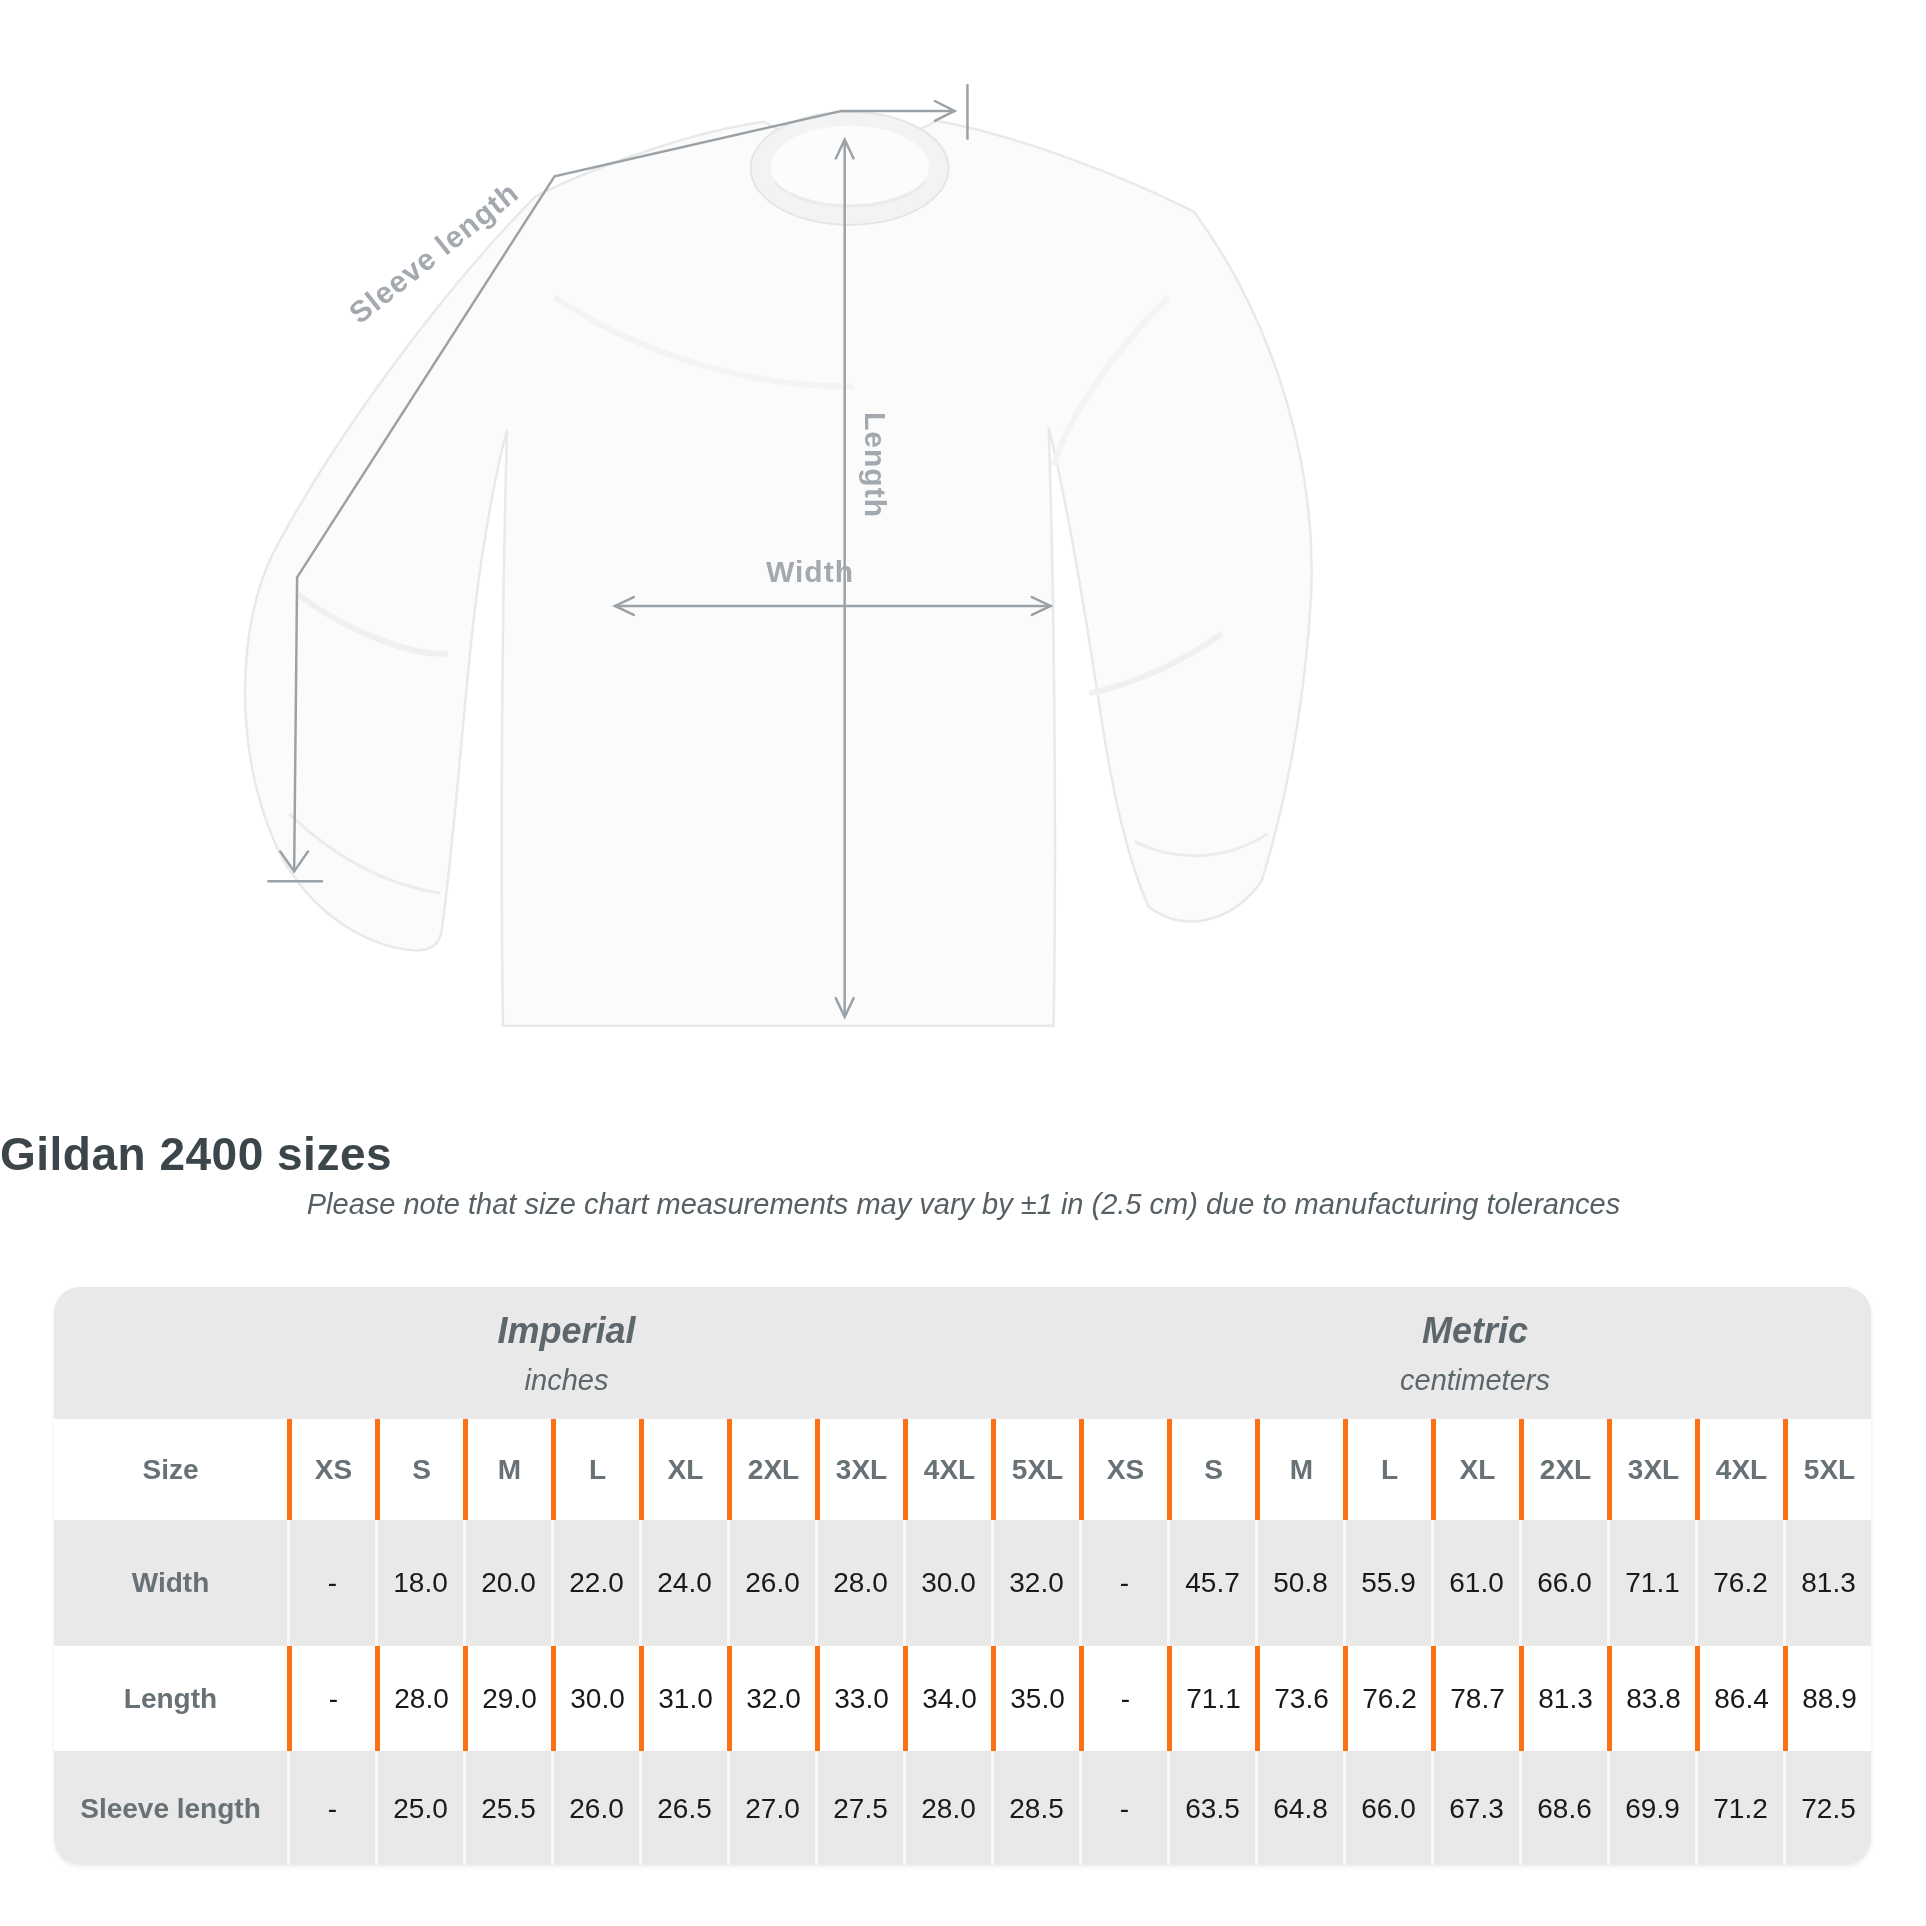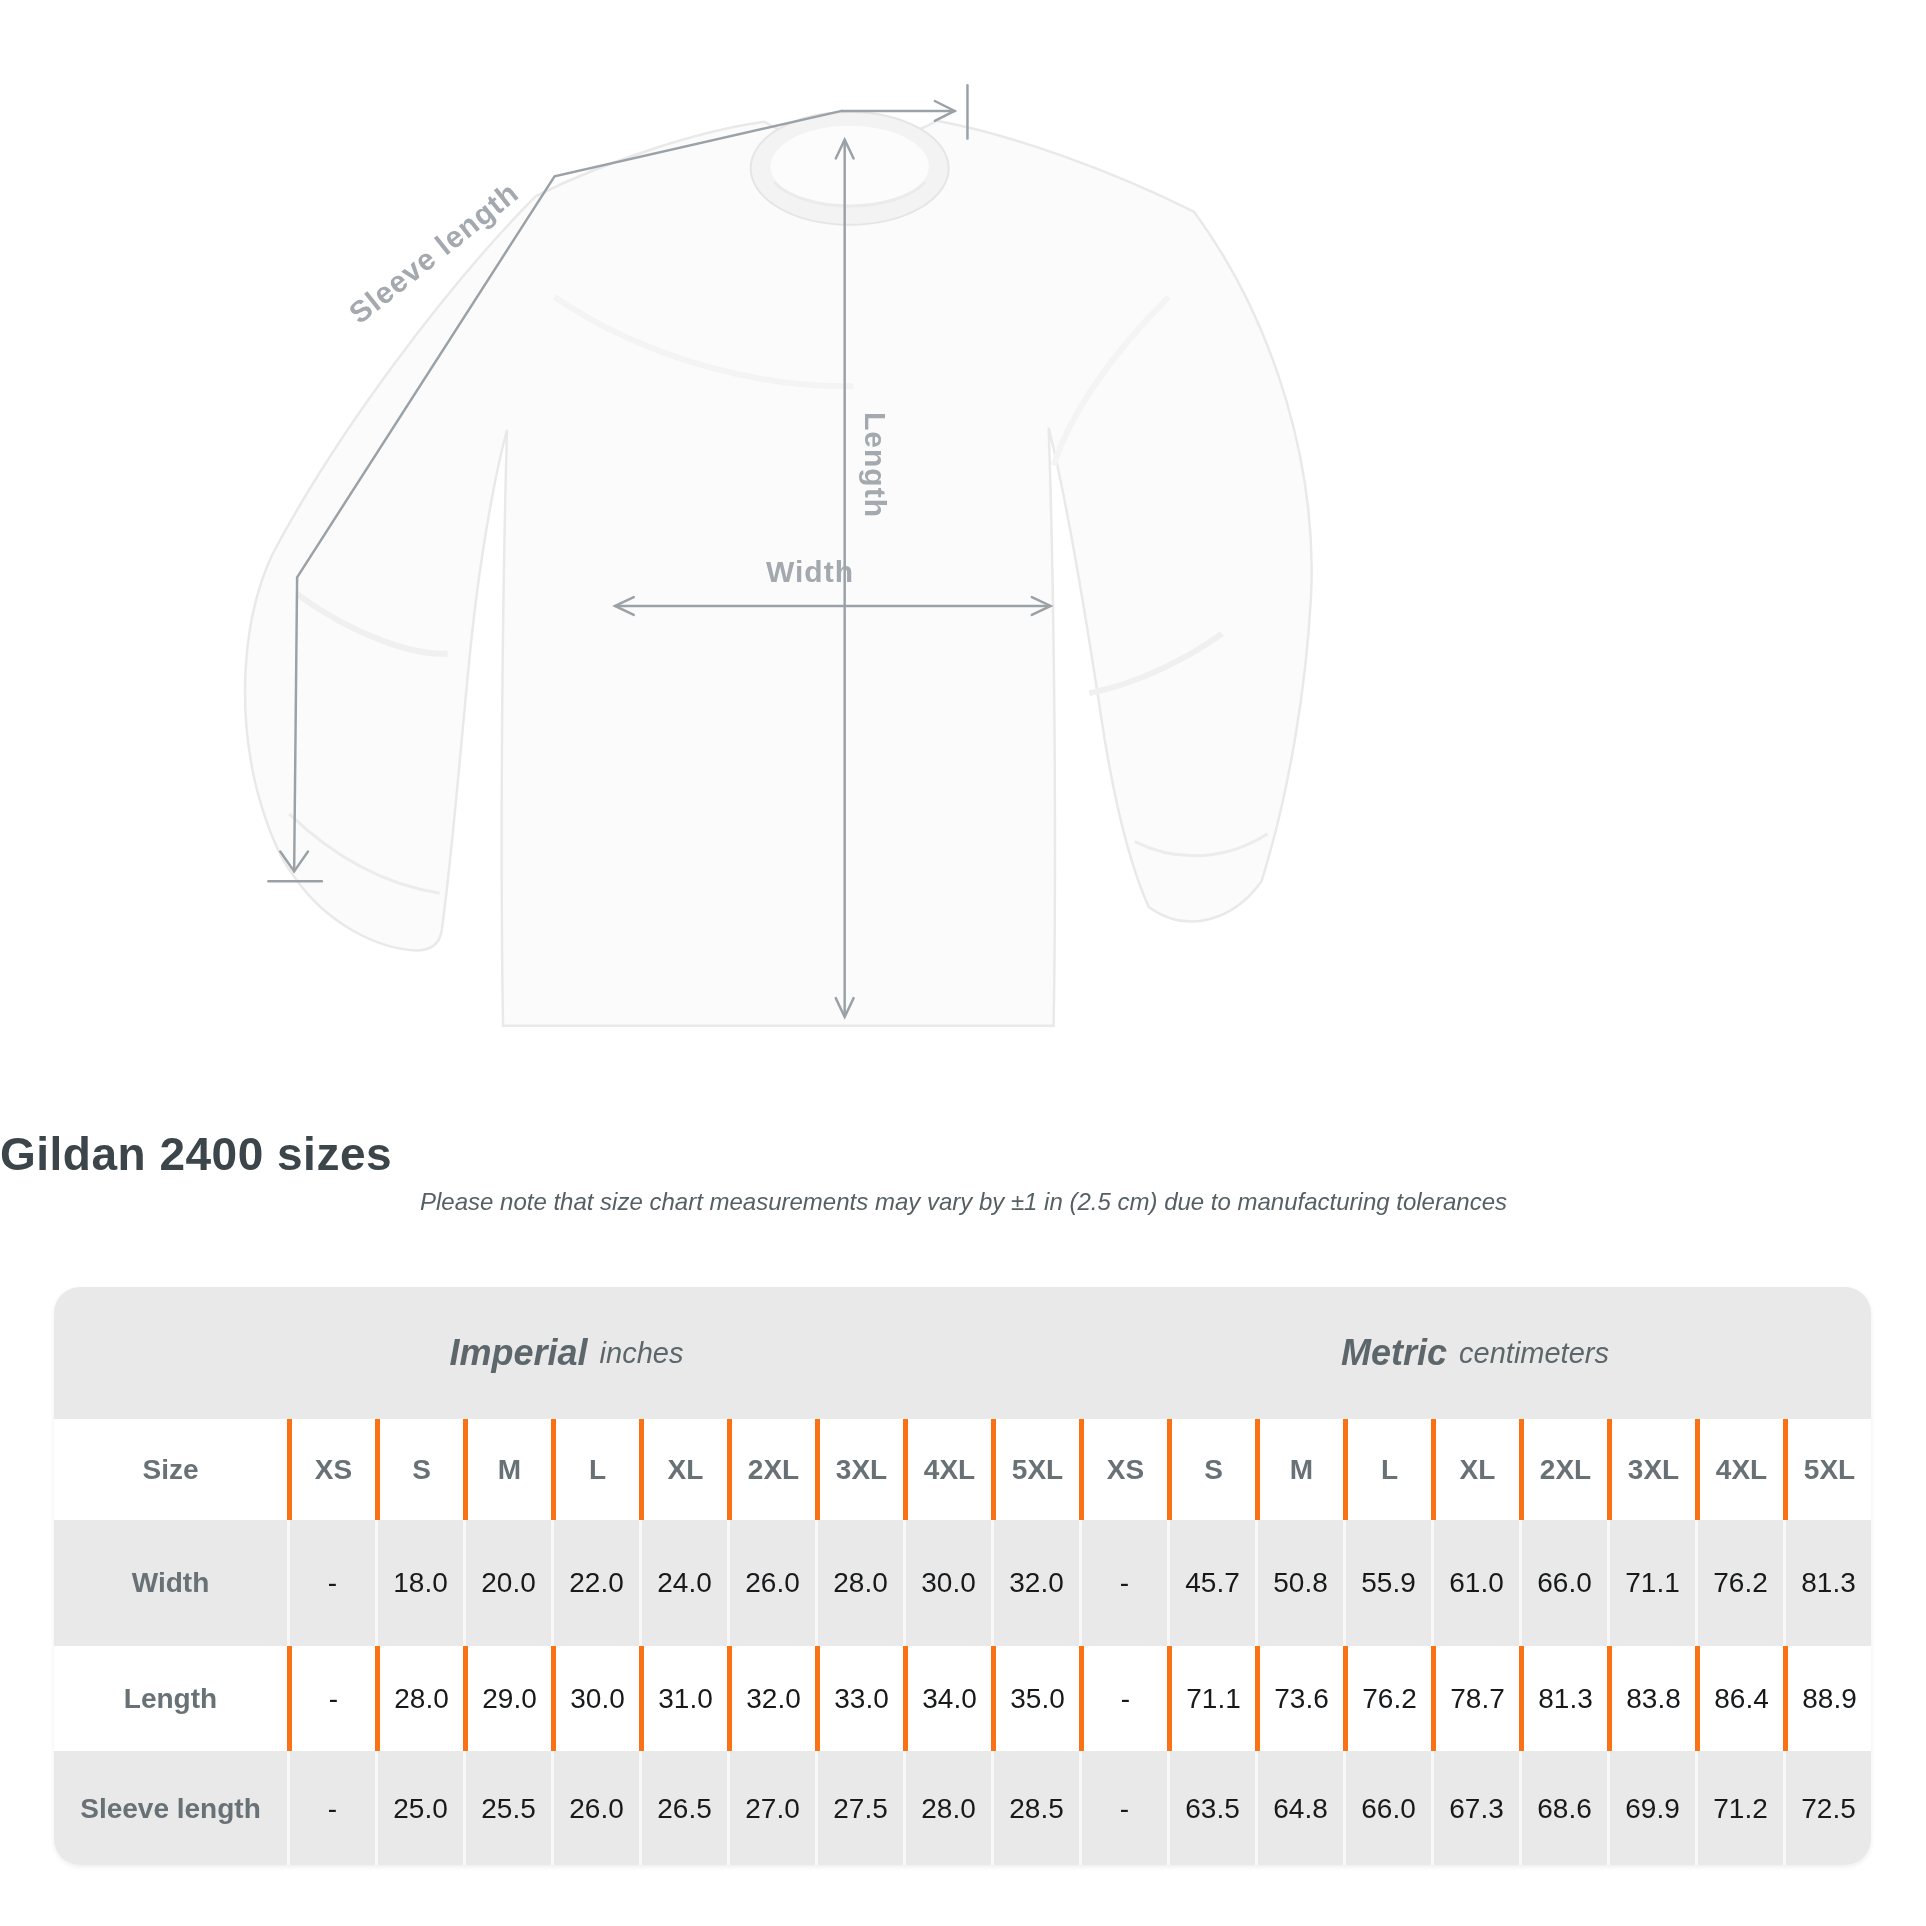--- a/index.html
+++ b/index.html
@@ -19,35 +19,35 @@
   #lbl-length{left:875px;top:465px;transform:translate(-50%,-50%) rotate(90deg);}
   #lbl-width{left:810px;top:572px;transform:translate(-50%,-50%);}
 
   
   #page-title{
     position:absolute;left:0;top:1127px;width:100%;
     font-size:46px;font-weight:bold;color:#3c4549;letter-spacing:0.5px;
   }
   #page-subtitle{
     position:absolute;left:0;top:1188px;width:100%;text-align:center;
-    font-size:24px;font-style:italic;color:#565f63;
+    font-size:29px;font-style:italic;color:#565f63;
   }
 
   
   #size-table{
     position:absolute;left:54px;top:1287px;width:1817px;height:578px;
     display:grid;
     grid-template-columns:233px repeat(18,1fr);
     grid-template-rows:132px 101px 126px 105px 115px;
     border-radius:26px;overflow:hidden;
     box-shadow:0 2px 5px rgba(0,0,0,0.07);
     background:#ffffff;
   }
   #size-table > div{display:flex;align-items:center;justify-content:center;}
-  .band{background:#e9e9e9;flex-direction:row;gap:12px;}
+  .band{background:#e9e9e9;flex-direction:column;gap:12px;}
   .band-imperial{grid-column:1 / span 10;grid-row:1;}
   .band-metric{grid-column:11 / span 9;grid-row:1;}
   .band-name{font-size:36px;font-weight:bold;font-style:italic;color:#5d676b;}
   .band-unit{font-size:29px;font-style:italic;color:#5d676b;}
   .h{background:#ffffff;color:#687176;font-weight:bold;font-size:28px;}
   .g{background:#e9e9e9;}
   .w{background:#ffffff;}
   .rl{font-weight:bold;color:#687176;font-size:28px;}
   .v{color:#17191b;font-size:28px;}
   .sw{border-left:5px solid #f97316;}

